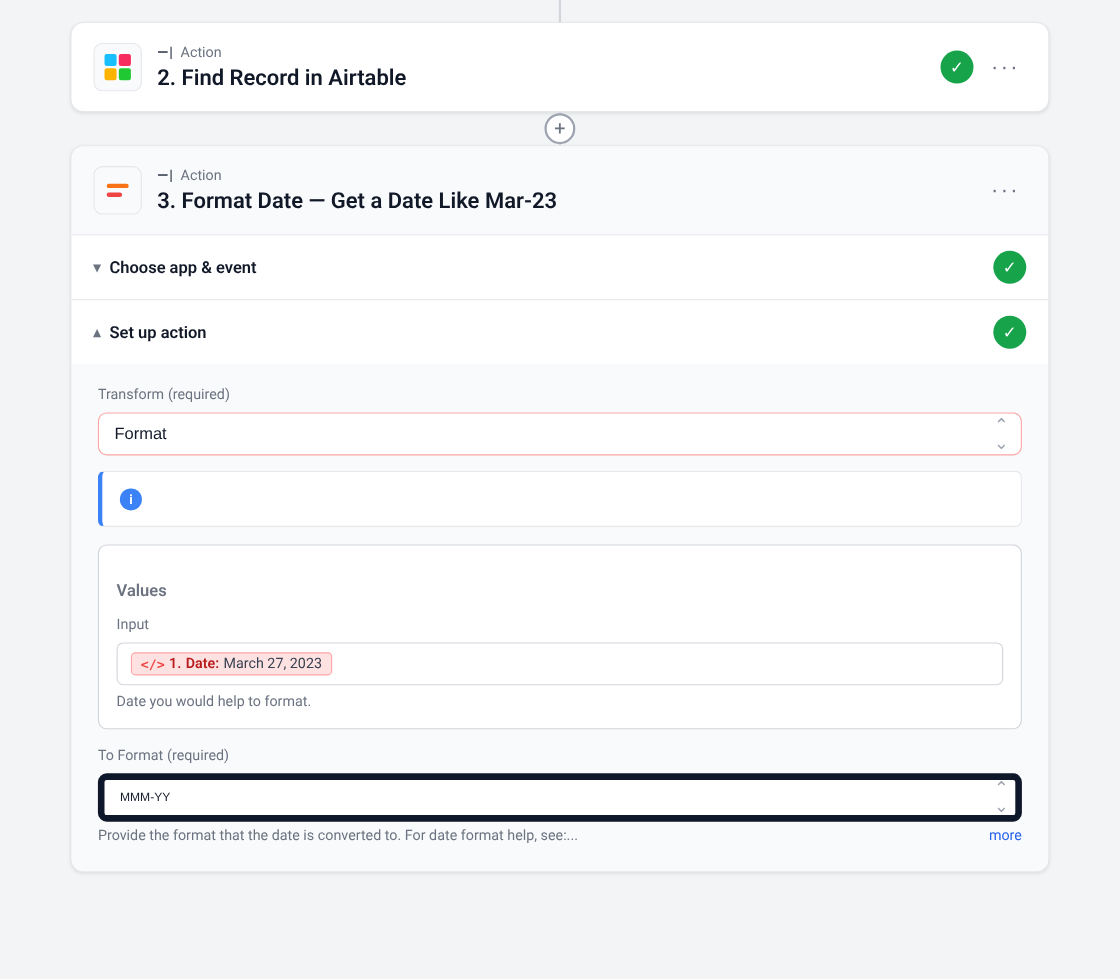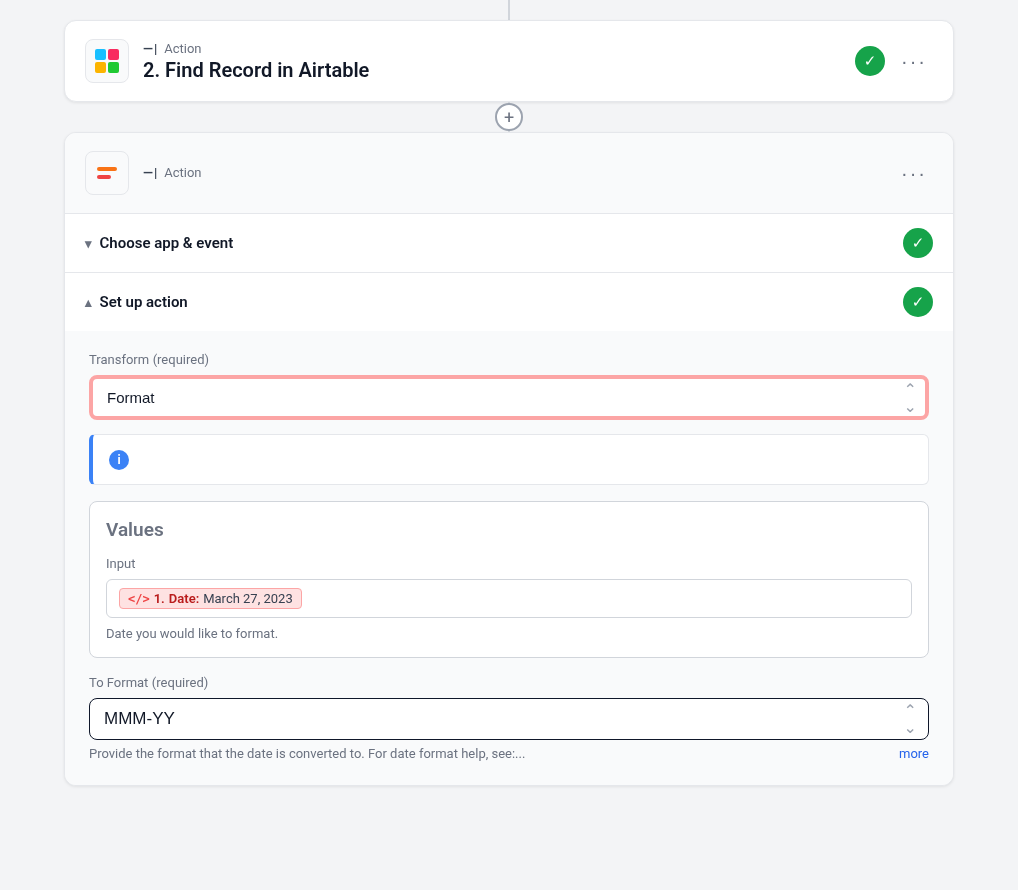--- a/index.html
+++ b/index.html
@@ -175,21 +175,21 @@
       color: #6b7280;
       font-size: 13px;
       margin-left: 0;
     }
     .select-wrapper {
       position: relative;
     }
     .select-field {
       width: 100%;
       padding: 10px 41px 10px 14px;
-      border: 4px solid #fca5a5;
+      border: 1px solid #fca5a5;
       border-radius: 8px;
       background: white;
       font-size: 15px;
       color: #111827;
       appearance: none;
       cursor: pointer;
     }
     .select-arrows {
       position: absolute;
       right: 12px;
@@ -237,24 +237,25 @@
 
     
     .values-group {
       border: 1px solid #d1d5db;
       border-radius: 8px;
       padding: 16px;
       margin-top: 16px;
       background: white;
     }
     .values-legend {
-      font-size: 19px;
+      font-size: 15px;
       font-weight: 600;
       color: #6b7280;
       margin-bottom: 14px;
+      margin-top: 16px;
     }
 
     
     .input-tag-field {
       border: 1px solid #d1d5db;
       border-radius: 6px;
       padding: 8px 12px;
       display: flex;
       align-items: center;
       gap: 6px;
@@ -293,24 +294,24 @@
     
     .to-format-section {
       margin-top: 16px;
     }
     .format-input-wrapper {
       position: relative;
     }
     .format-input {
       width: 100%;
       padding: 10px 40px 10px 14px;
-      border: 1px solid #0f172a;
+      border: 6px solid #0f172a;
       border-radius: 8px;
       background: white;
-      font-size: 17px;
+      font-size: 11px;
       color: #111827;
     }
 
     .more-link {
       color: #2563eb;
       font-size: 13px;
       text-decoration: none;
       cursor: pointer;
     }
     .hint-row {
@@ -383,20 +384,21 @@
         <svg class="format-date-icon" viewBox="0 0 28 28" fill="none" xmlns="http://www.w3.org/2000/svg">
           <rect x="4" y="8" width="20" height="4" rx="2" fill="#F97316"></rect>
           <rect x="4" y="16" width="14" height="4" rx="2" fill="#EF4444"></rect>
         </svg>
       </div>
       <div class="card-title-area">
         <div class="card-action-label">
           <span class="action-dots">—|</span>
           <span>Action</span>
         </div>
+        <div class="card-title">3. Format Date — Get a Date Like Mar-23</div>
       </div>
       <div class="card-actions">
         <button class="more-btn">···</button>
       </div>
     </div>
 
     <div class="section-row">
       <div class="section-label">
         <span class="chevron">▾</span>
         <span>Choose app &amp; event</span>
@@ -439,21 +441,21 @@
           <span>Input</span>
         </div>
         <div class="input-tag-field">
           <div class="tag-badge">
             <span class="code-icon">&lt;/&gt;</span>
             <span class="tag-label">1.</span>
             <span class="tag-label">Date:</span>
             <span class="tag-value">March 27, 2023</span>
           </div>
         </div>
-        <div class="hint-text">Date you would like to format.</div>
+        <div class="hint-text">Date you would help to format.</div>
       </div>
 
       <div class="to-format-section">
         <div class="field-label">
           <span>To Format</span>
           <span>(required)</span>
         </div>
         <div class="format-input-wrapper">
           <input class="format-input" type="text" value="MMM-YY" style="">
           <div class="select-arrows">

